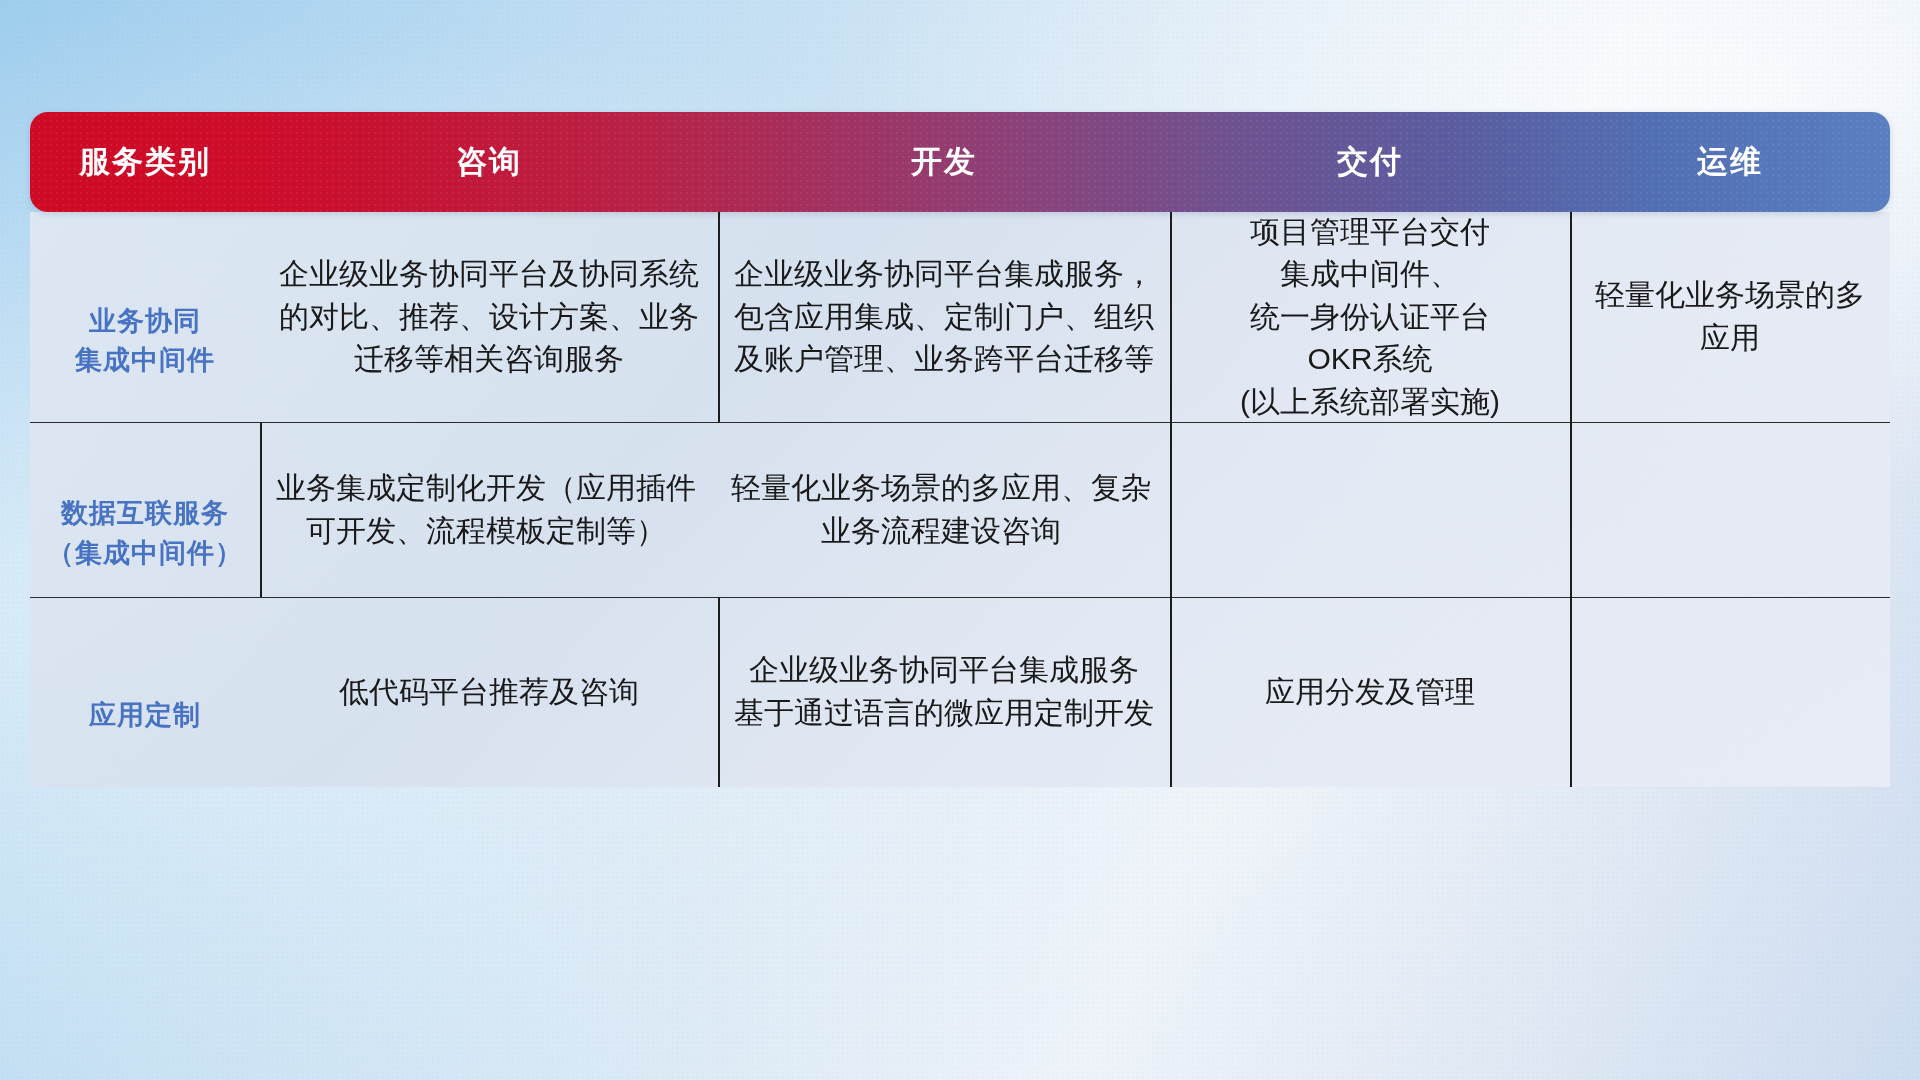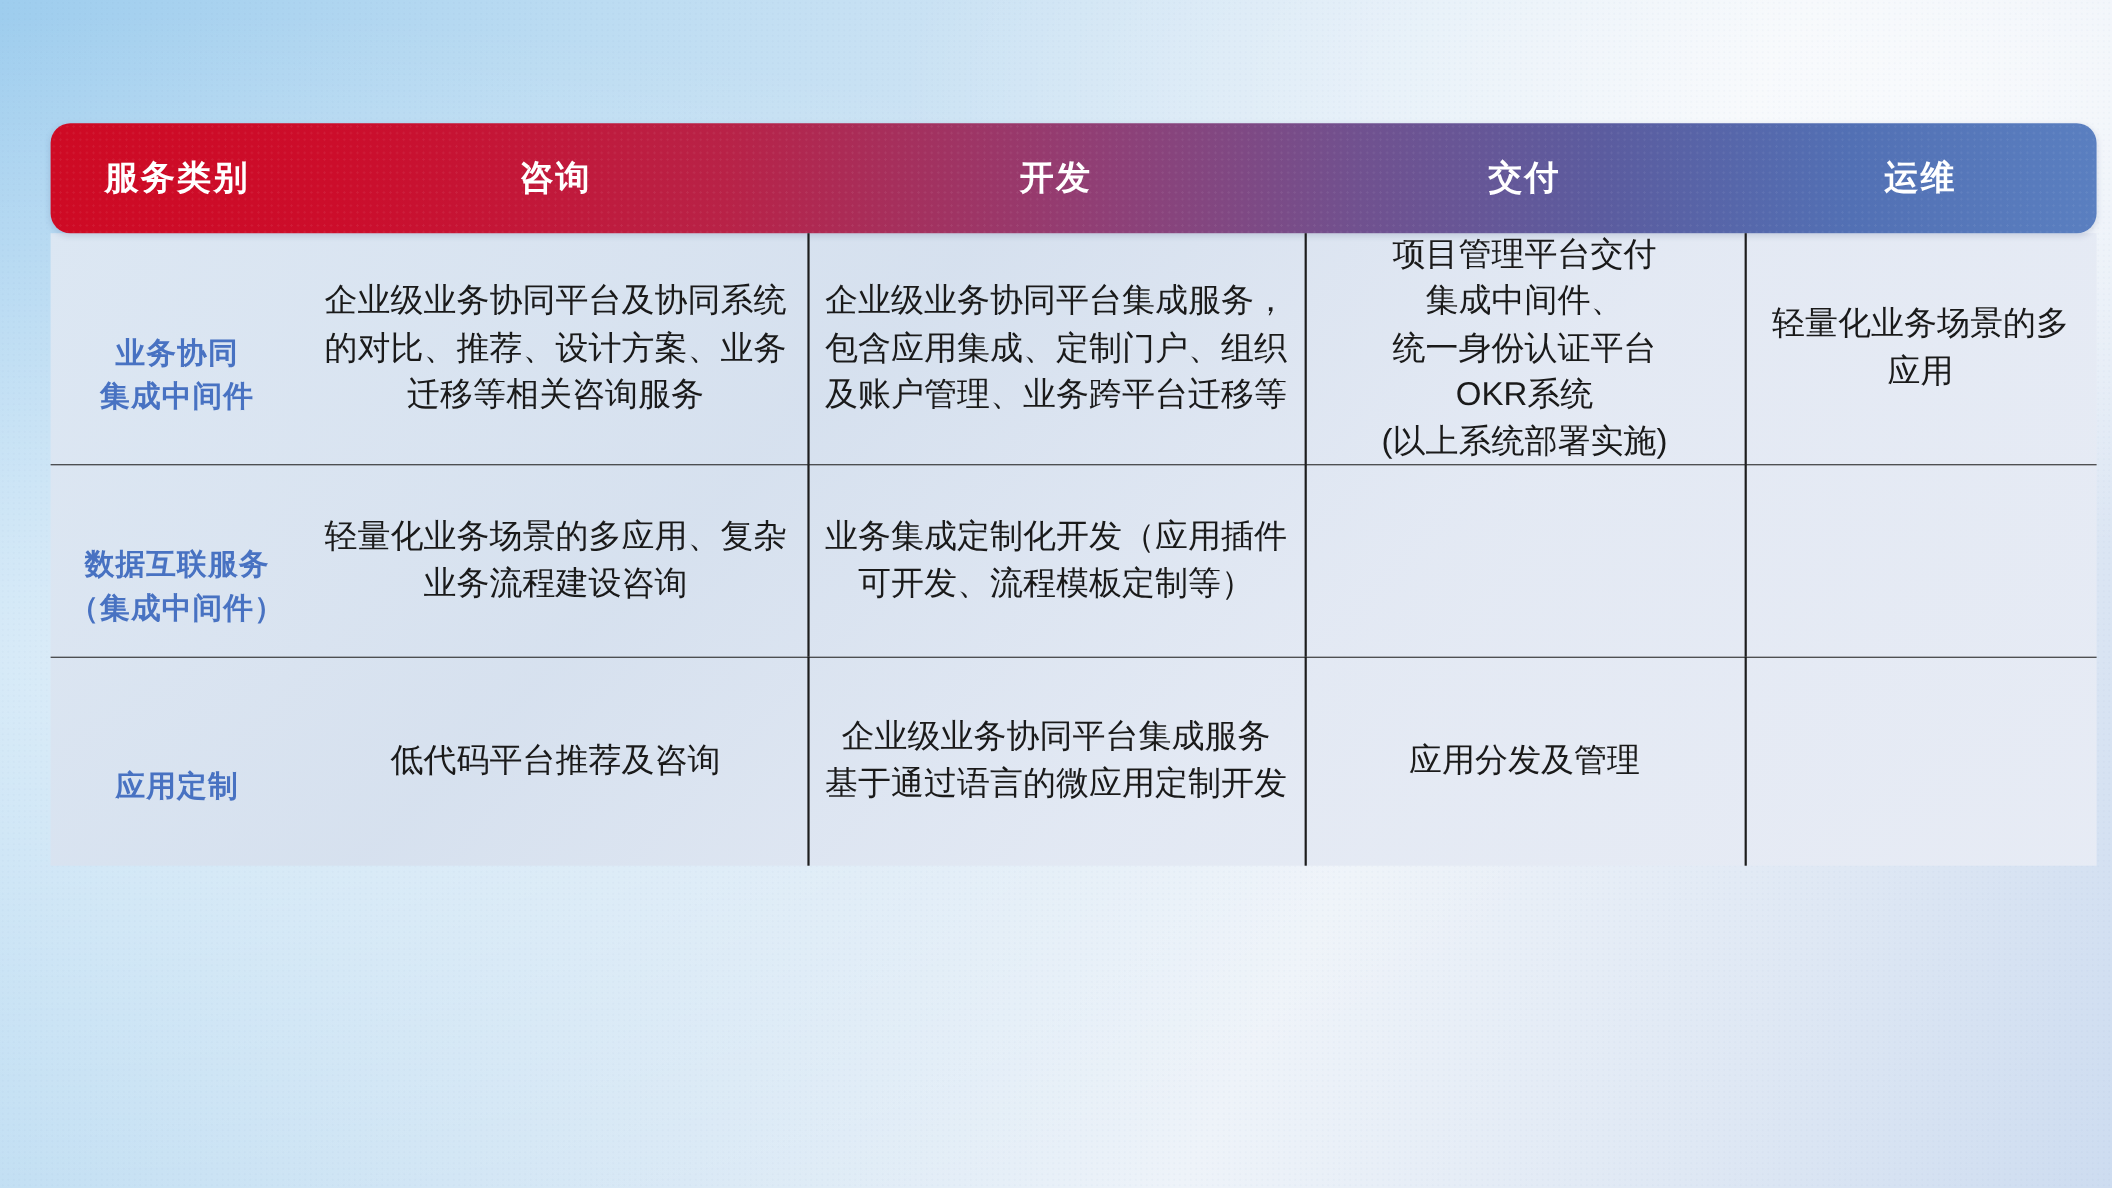--- a/index.html
+++ b/index.html
@@ -19,21 +19,21 @@
   .bg-texture{
     position:absolute; inset:0;
     background-image:radial-gradient(rgba(80,110,160,0.10) 1px, transparent 1px);
     background-size:5px 5px;
     opacity:.35;
     pointer-events:none;
   }
 
   .table-wrap{
     position:absolute;
-    left:46px; top:112px;
+    left:30px; top:112px;
     width:1860px;
     }
 
   
   .thead{
     display:flex;
     height:100px;
     border-radius:18px;
     background:linear-gradient(90deg,#ce0a24 0%, #cc0d2b 14%, #b82247 33%, #8e4077 52%, #70518f 64%, #5b5c9f 76%, #5270b4 88%, #5a7fc0 100%);
     position:relative;
@@ -147,22 +147,22 @@
       <div class="td c4">轻量化业务场景的多应用</div>
     </div>
 
     <div class="tr r1">
       <div class="td cat c0 no-rule">
         <div class="cell-lines">
           <span>数据互联服务</span>
           <span>（集成中间件）</span>
         </div>
       </div>
+      <div class="td c2">业务集成定制化开发（应用插件可开发、流程模板定制等）</div>
       <div class="td c1 no-rule">轻量化业务场景的多应用、复杂业务流程建设咨询</div>
-      <div class="td c2">业务集成定制化开发（应用插件可开发、流程模板定制等）</div>
       <div class="td c3"></div>
       <div class="td c4"></div>
     </div>
 
     <div class="tr r2">
       <div class="td cat c0 no-rule">
         <div class="cell-lines">
           <span>应用定制</span>
         </div>
       </div>

